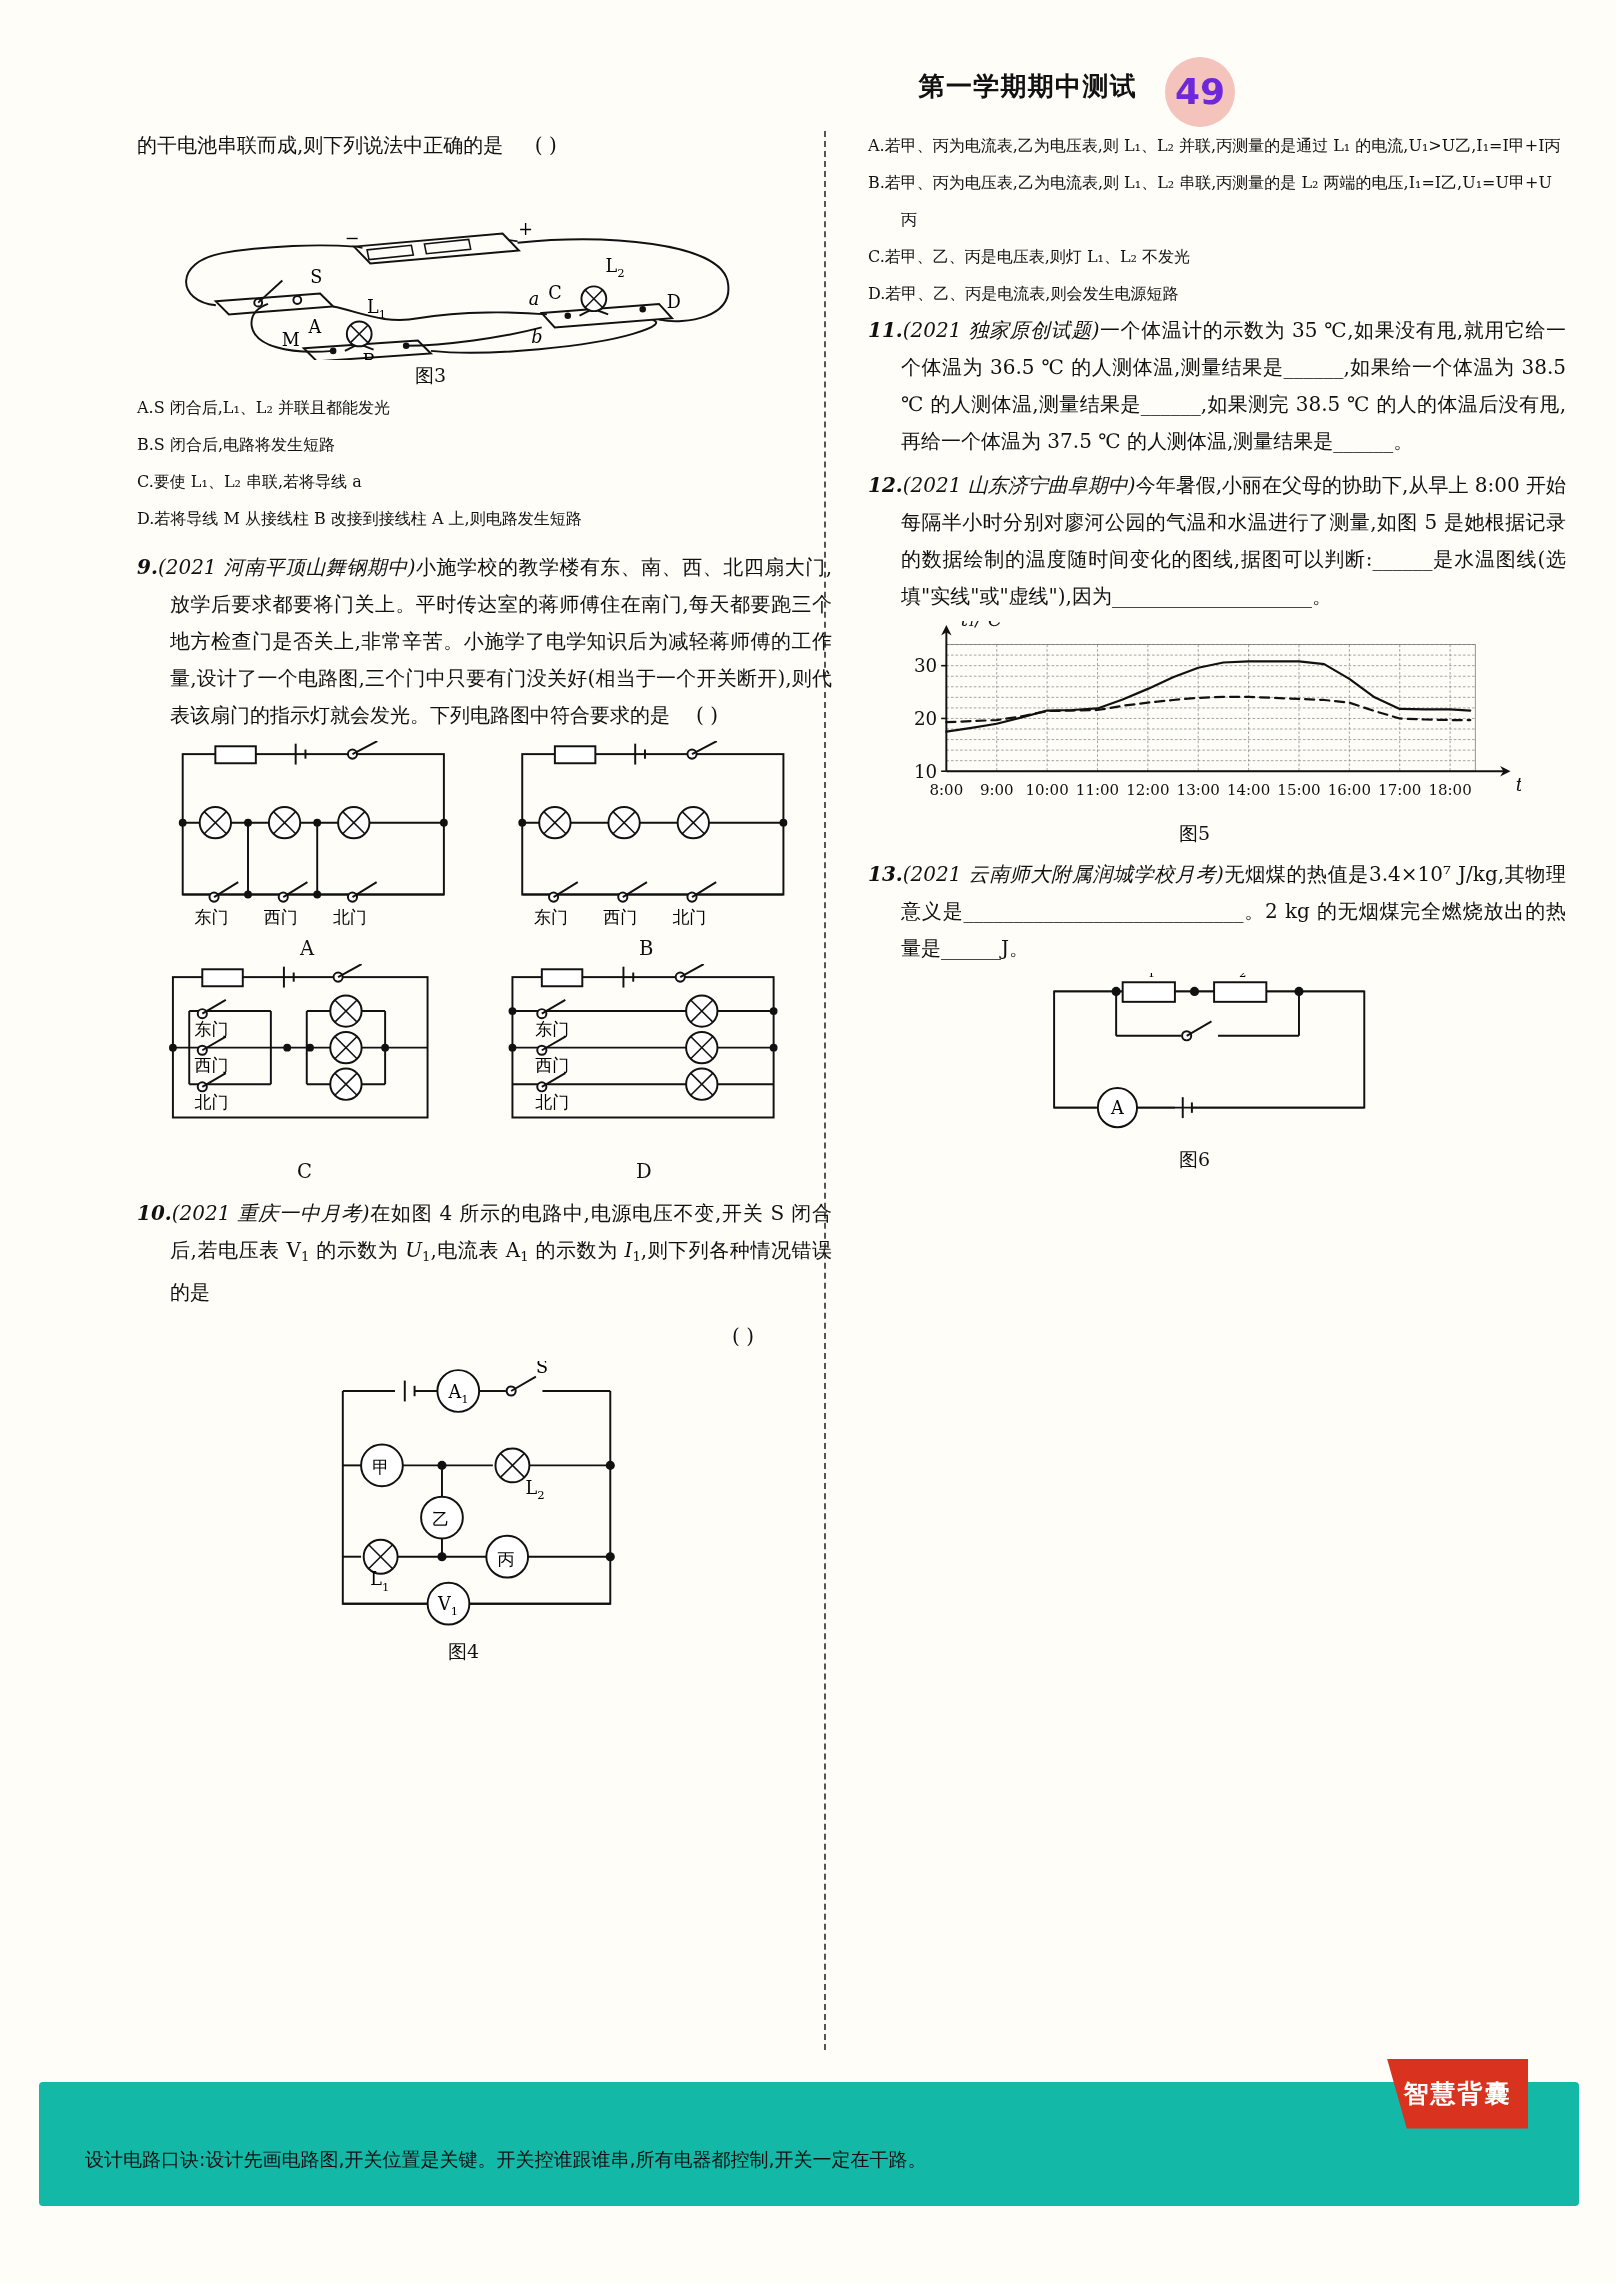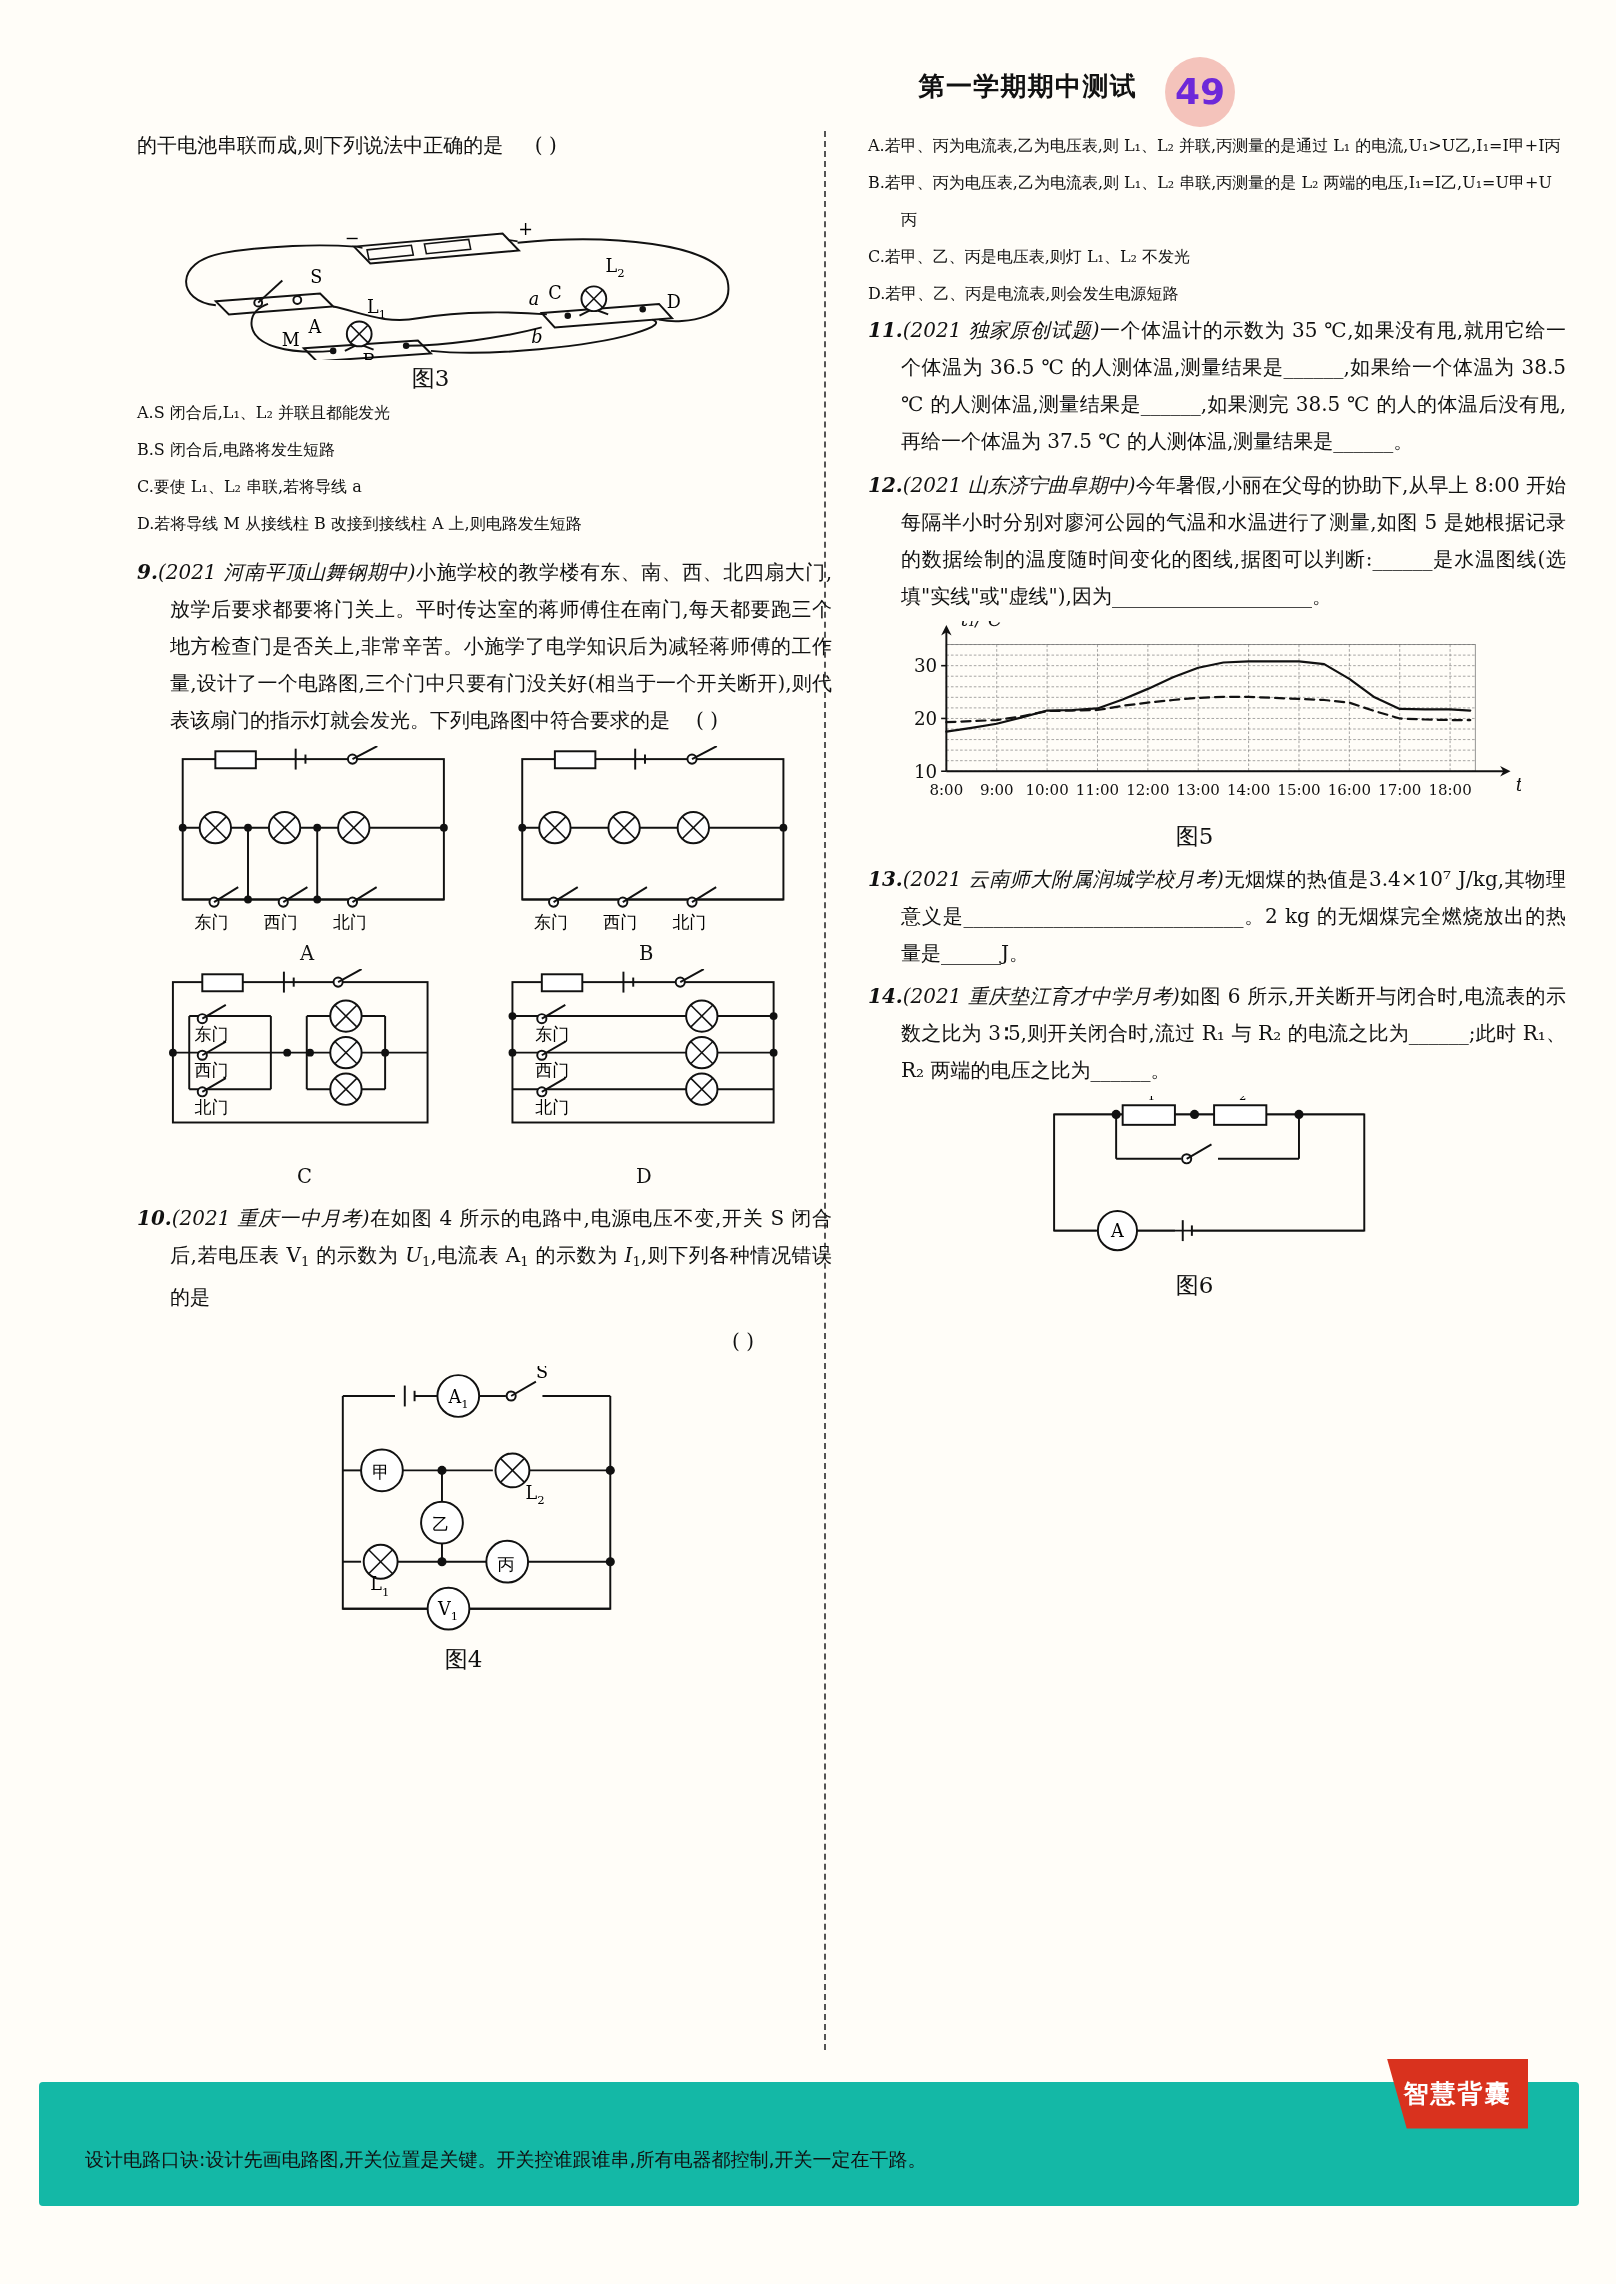--- a/index.html
+++ b/index.html
@@ -29,21 +29,21 @@
   .q .num{font-weight:bold;font-style:italic;}
   .hang{padding-left:33px;text-indent:-33px;}
   .opt{font-size:16px;line-height:37px;padding-left:33px;text-indent:-33px;}
   .src{font-family:"DejaVu Serif","Liberation Serif",serif;font-style:italic;}
   .sub{font-size:0.66em;vertical-align:-0.28em;}
   .ital{font-style:italic;}
   .sec-title{color:#d93a17;font-weight:bold;font-size:21.5px;margin:14.4px 0 5.2px 0;
     font-family:"DejaVu Sans","Liberation Sans",sans-serif;}
   .sec-title .norm{color:#d93a17;font-weight:normal;font-size:19.6px;
     font-family:"DejaVu Serif","Liberation Serif",serif;}
-  .fig-cap{text-align:center;font-size:23px;margin-top:3.9px;}
+  .fig-cap{text-align:center;font-size:19px;margin-top:3.9px;}
 
   
   svg{display:block;}
   .wire{stroke:#111;stroke-width:3;fill:none;}
   .thin{stroke:#111;stroke-width:2.4;fill:none;}
   .lampc{stroke:#111;stroke-width:3;fill:#fff;}
   .node{fill:#111;}
   .sl{font-size:26px;font-family:"DejaVu Sans","Liberation Sans",sans-serif;}
   .sl-serif{font-size:27px;font-family:"DejaVu Serif","Liberation Serif",serif;}
 
@@ -478,23 +478,20 @@
         <polyline points="120,169.375 158.57142857142856,163.7166666666667 197.14285714285714,157.25 235.71428571428572,147.55 274.2857142857143,137.04166666666666 312.85714285714283,136.23333333333332 351.42857142857144,133.80833333333334 390,120.06666666666665 428.57142857142856,103.89999999999999 467.1428571428571,86.11666666666667 505.71428571428567,71.56666666666663 544.2857142857143,63.48333333333332 582.8571428571429,61.866666666666674 621.4285714285714,61.866666666666674 660,61.866666666666674 698.5714285714286,65.90833333333333 737.1428571428571,88.54166666666669 775.7142857142858,116.83333333333333 814.2857142857142,134.61666666666667 852.8571428571429,135.425 891.4285714285713,135.425 922.2857142857141,137.04166666666666" fill="none" stroke="#111" stroke-width="3.4" stroke-linejoin="round" stroke-linecap="round"></polyline>
         <polyline points="120,154.825 158.57142857142856,153.20833333333334 197.14285714285714,151.5916666666667 235.71428571428572,145.93333333333334 274.2857142857143,137.85000000000002 312.85714285714283,137.04166666666666 351.42857142857144,136.23333333333332 390,129.76666666666668 428.57142857142856,124.91666666666667 467.1428571428571,120.875 505.71428571428567,117.64166666666668 544.2857142857143,116.02499999999999 582.8571428571429,116.02499999999999 621.4285714285714,117.64166666666668 660,119.25833333333334 698.5714285714286,120.875 737.1428571428571,124.91666666666667 775.7142857142858,137.85000000000002 814.2857142857142,149.16666666666666 852.8571428571429,150.7833333333333 891.4285714285713,151.5916666666667 922.2857142857141,151.5916666666667" fill="none" stroke="#111" stroke-width="3.4" stroke-linejoin="round" stroke-linecap="round" stroke-dasharray="14 9"></polyline>
       </svg>
   </div>
   <div class="fig-cap" style="width:653px">图5</div>
 
   <div class="q hang" style="margin-top:9px">
     <span class="num">13.</span><span class="src">(2021 云南师大附属润城学校月考)</span><span>无烟煤的热值是3.4×10⁷ J/kg,其物理意义是____________________________。2 kg 的无烟煤完全燃烧放出的热量是______J。</span>
   </div>
 
-  <div class="q hang">
-    <span class="num">14.</span><span class="src">(2021 重庆垫江育才中学月考)</span><span>如图 6 所示,开关断开与闭合时,电流表的示数之比为 3∶5,则开关闭合时,流过 R₁ 与 R₂ 的电流之比为______;此时 R₁、R₂ 两端的电压之比为______。</span>
-  </div>
 
   <div style="margin-top:3.9px;">
     <svg width="653" height="170" viewBox="0 0 1000 260">
       <g transform="translate(230,0)">
         <path class="wire" d="M55 28 L55 206 L530 206 L530 28 Z"></path>
 
         <line class="wire" x1="55" y1="28" x2="160" y2="28"></line>
         <rect x="160" y="14" width="80" height="30" class="lampc"></rect>
         <text class="sl-serif" x="178" y="-2">R<tspan class="sub" dy="8">1</tspan></text>
         <line class="wire" x1="240" y1="28" x2="300" y2="28"></line>

